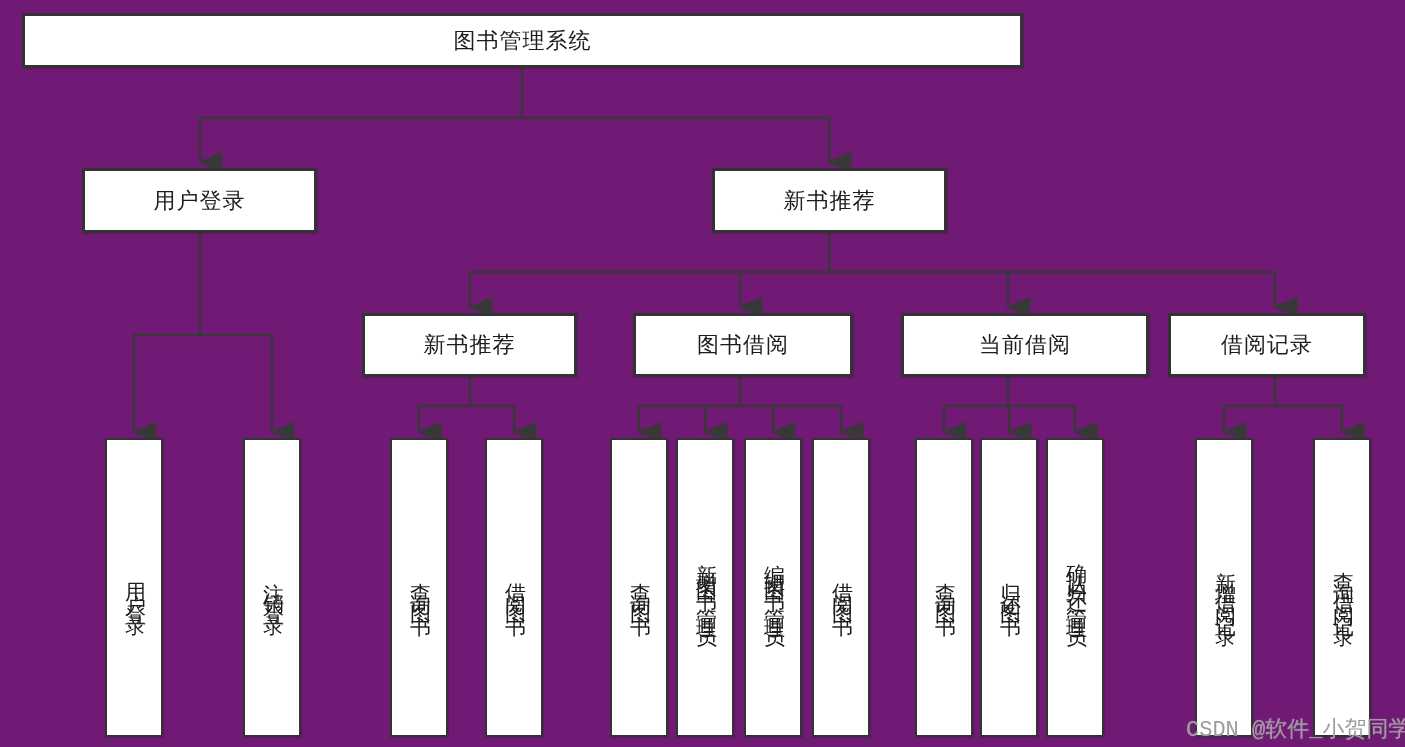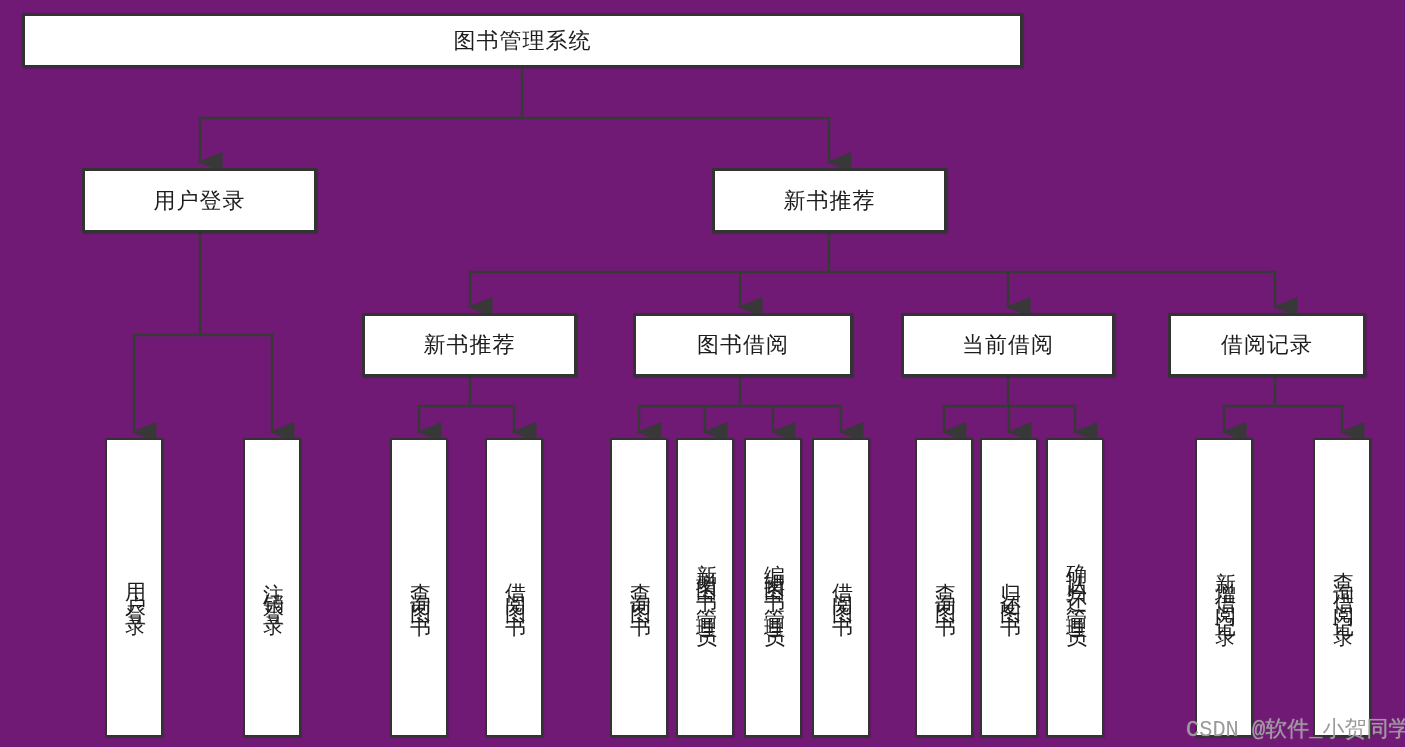--- a/index.html
+++ b/index.html
@@ -12,21 +12,21 @@
     display:flex;align-items:center;justify-content:center;
     box-shadow:1px 1px 1px rgba(0,0,0,0.12);
   }
   .hbox{font-size:22px;letter-spacing:1px;white-space:nowrap;}
   .root{left:22px;top:13px;width:1001px;height:55px;}
   .n-user{left:82px;top:168px;width:235px;height:65px;}
   .n-mgmt{left:712px;top:168px;width:235px;height:65px;}
   .l3{top:313px;height:64px;}
   .n-new{left:362px;width:215px;}
   .n-borrow{left:633px;width:220px;}
-  .n-cur{left:901px;width:214px;}
+  .n-cur{left:901px;width:248px;}
   .n-rec{left:1168px;width:198px;}
   .leaf{
     top:438px;width:58px;height:299px;border-width:2.5px;
     writing-mode:vertical-rl;text-orientation:mixed;
     font-size:21px;letter-spacing:11px;line-height:1;white-space:nowrap;
   }
   .leaf.long{letter-spacing:9px;}
   .watermark{
     position:absolute;left:1186px;top:714px;font-size:22px;color:#9b9b9b;
     white-space:nowrap;z-index:5;text-shadow:0 0 1px rgba(255,255,255,0.5);

